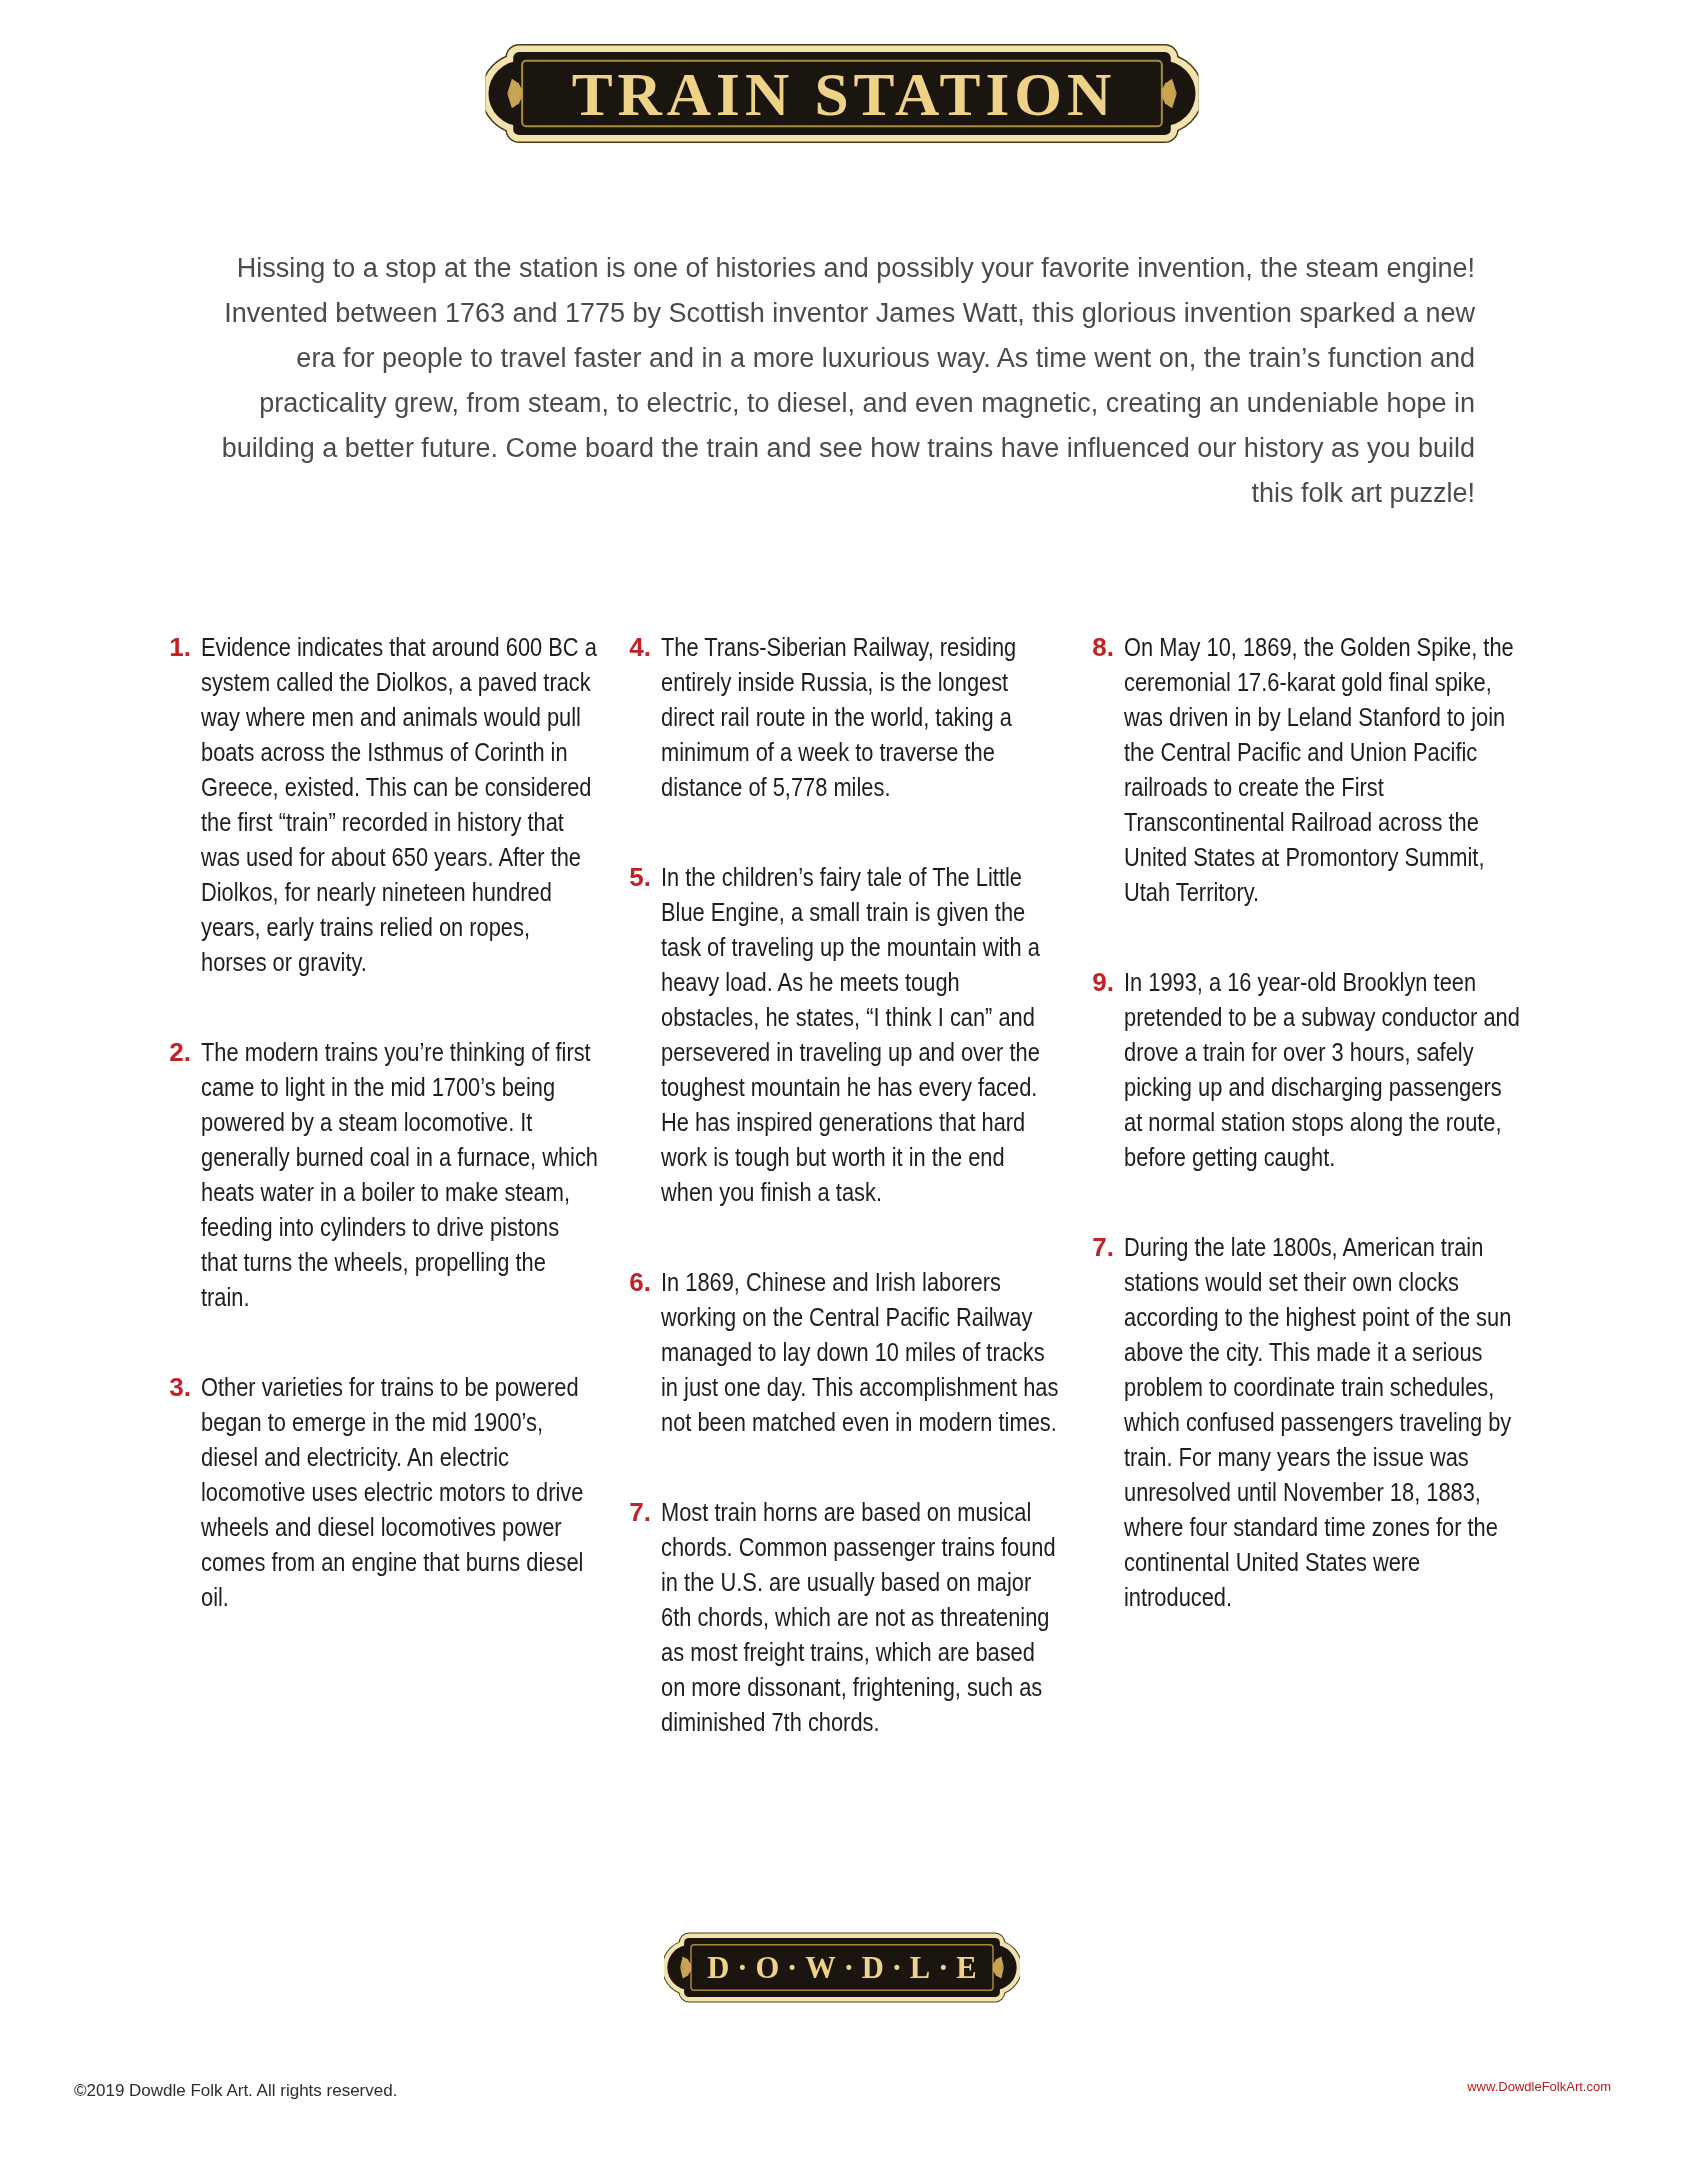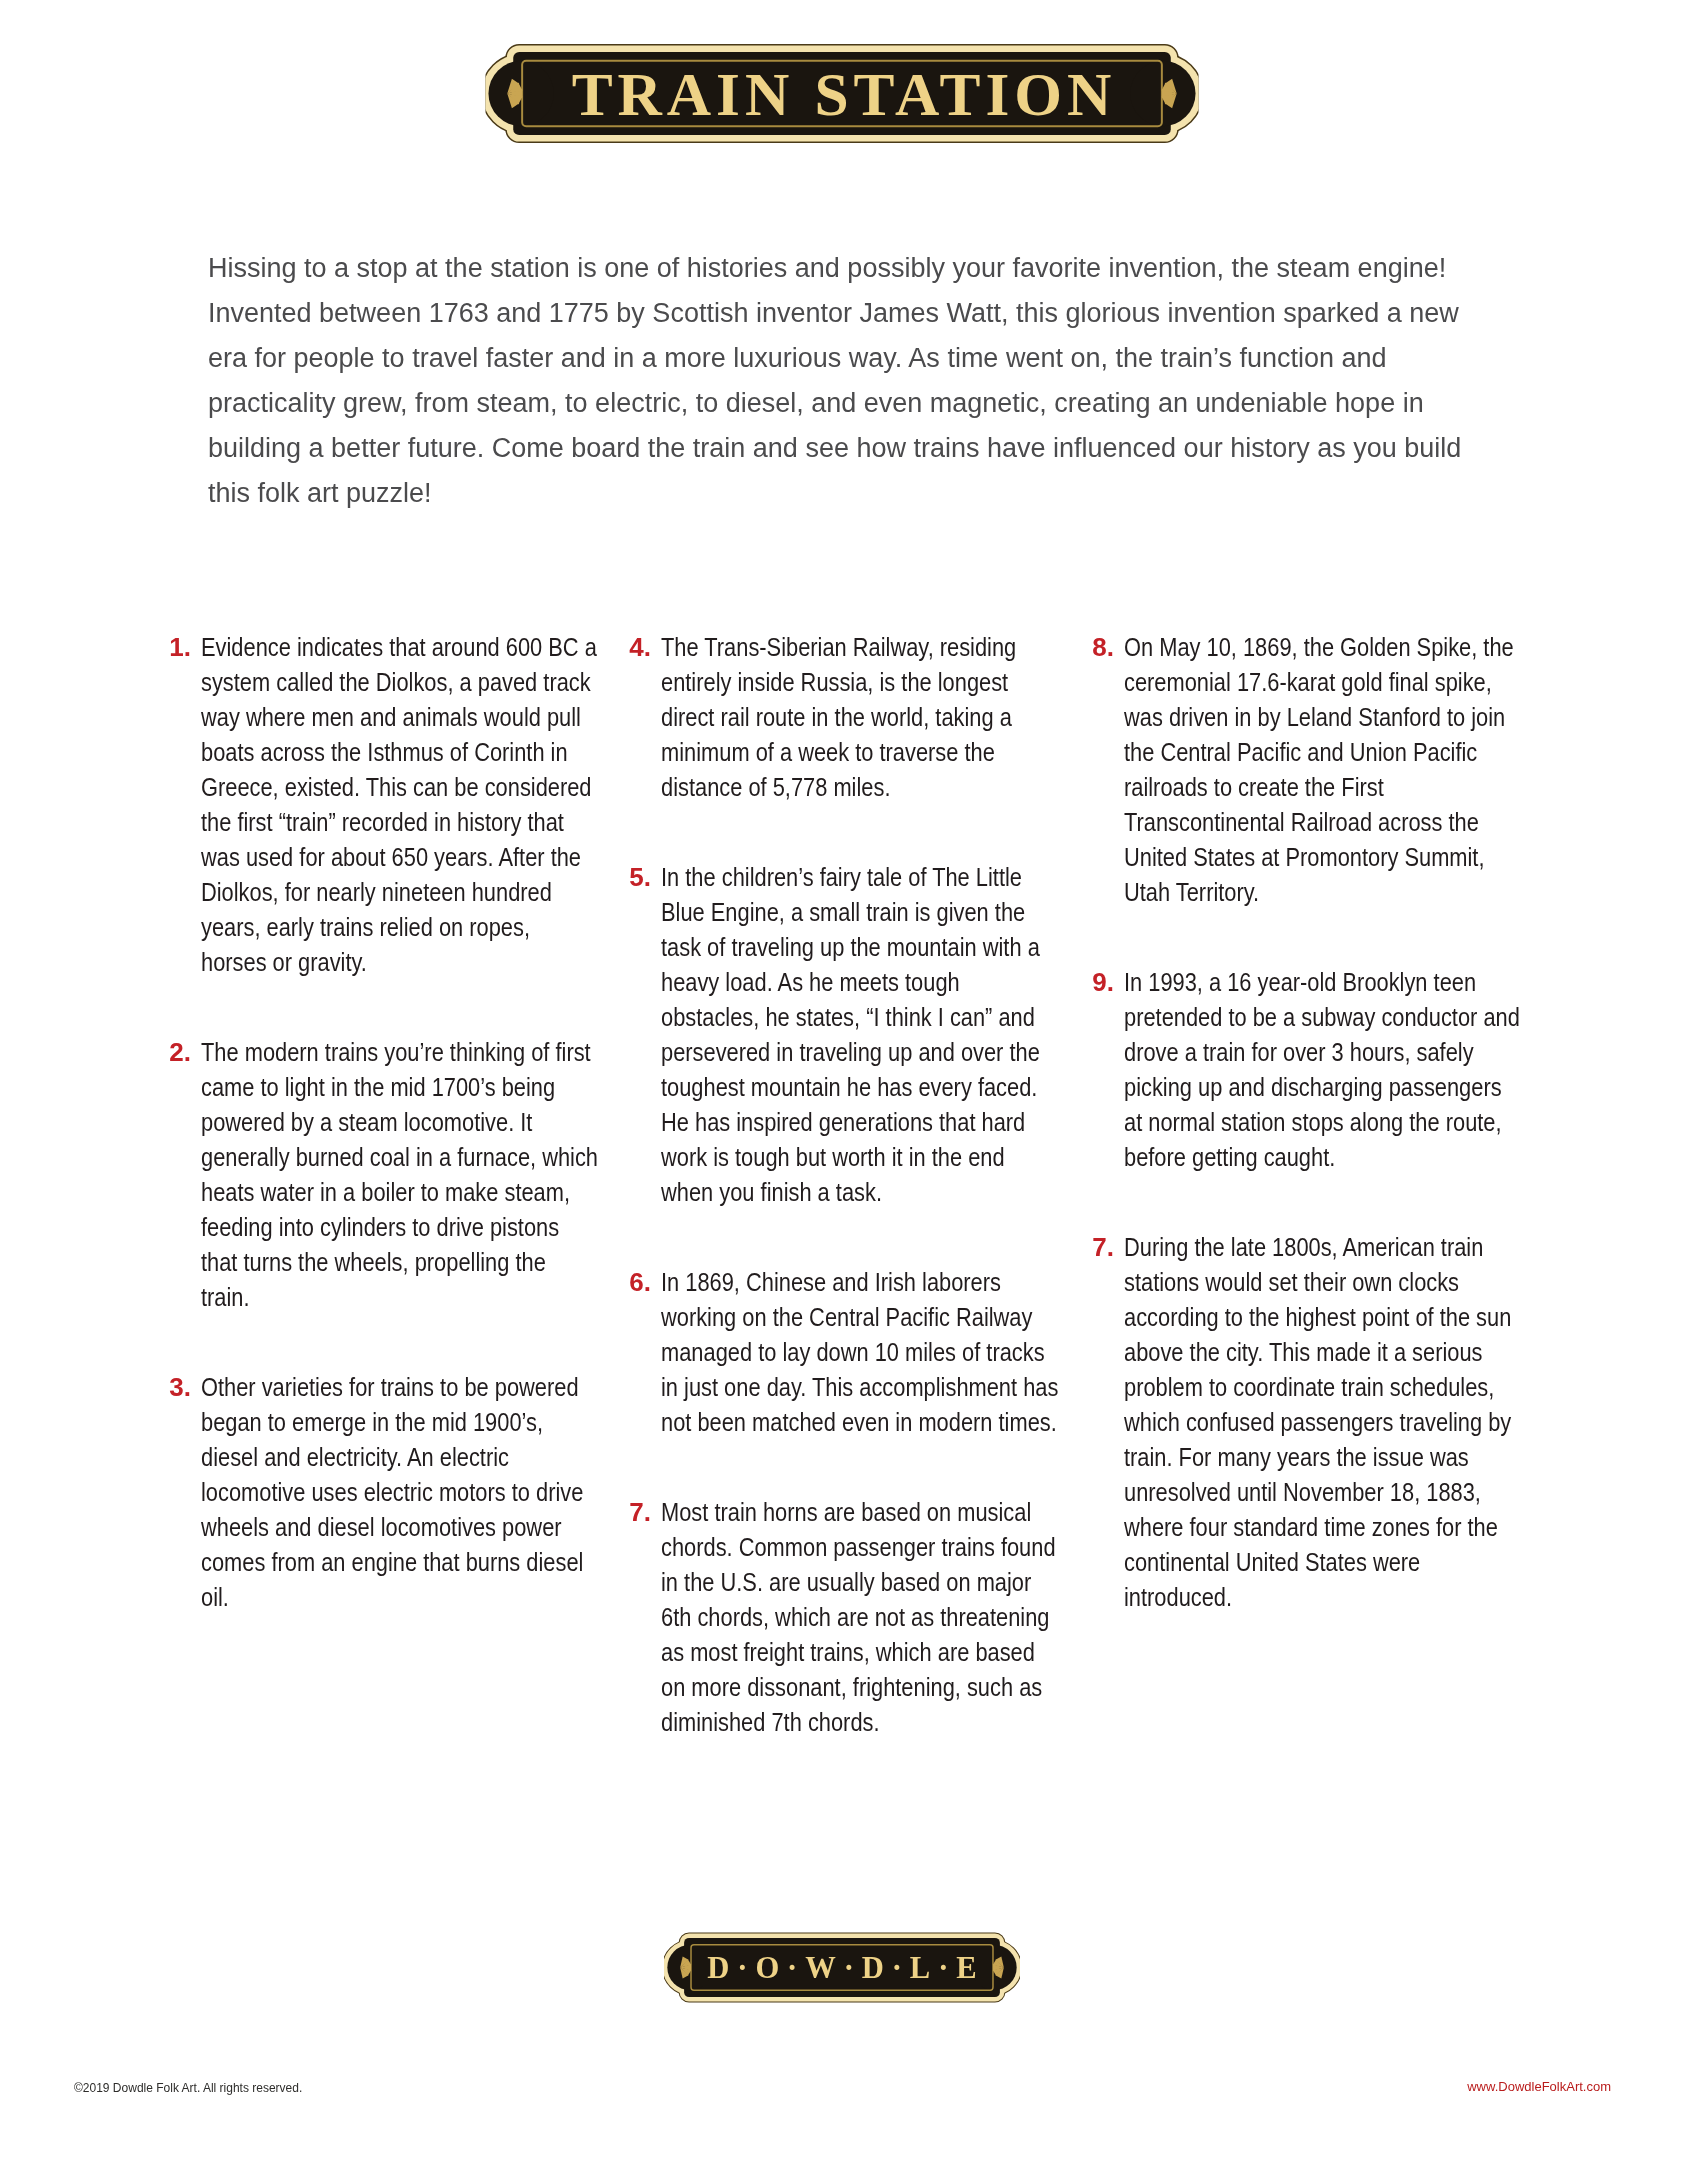--- a/index.html
+++ b/index.html
@@ -15,39 +15,39 @@
     font-family:"Liberation Serif", serif;font-weight:700;
     letter-spacing:5px;fill:#eed287;
   }
   .plaque-title-small{
     font-family:"Liberation Serif", serif;font-weight:700;
     letter-spacing:8px;fill:#eed287;
   }
   
   .intro{
     position:absolute;top:246px;left:50%;transform:translateX(-50%);
-    width:1267px;text-align:left;
+    width:1267px;text-align:right;
     font-size:27px;line-height:45px;color:#4b4b4d;
   }
   
   .col{position:absolute;top:630px;width:535px;}
   .col-1{left:143px;}
   .col-2{left:603px;}
   .col-3{left:1066px;}
   .fact{display:flex;align-items:flex-start;margin-bottom:55px;}
   .fact-num{
     flex:none;width:48px;padding-right:10px;text-align:right;
     color:#c42127;font-weight:700;font-size:26px;line-height:35px;
   }
   .fact-text{
     width:475px;transform:scaleX(0.84);transform-origin:0 0;
     font-size:26px;line-height:35px;color:#211c1d;
   }
   
-  .copyright{position:absolute;left:74px;top:2081px;font-size:12px;color:#2e2d2b;}
+  .copyright{position:absolute;left:74px;top:2081px;font-size:17px;color:#2e2d2b;}
   .website{position:absolute;right:72px;top:2079px;font-size:13px;color:#b91c1c;}
 </style>
 </head>
 <body>
 
 <div class="banner-wrap">
   <svg width="713" height="103" viewBox="0 0 720 104">
 
     <g stroke="#4a3a18" stroke-width="16" fill="none">
       <rect x="28" y="10" width="664" height="84" rx="6"></rect>

